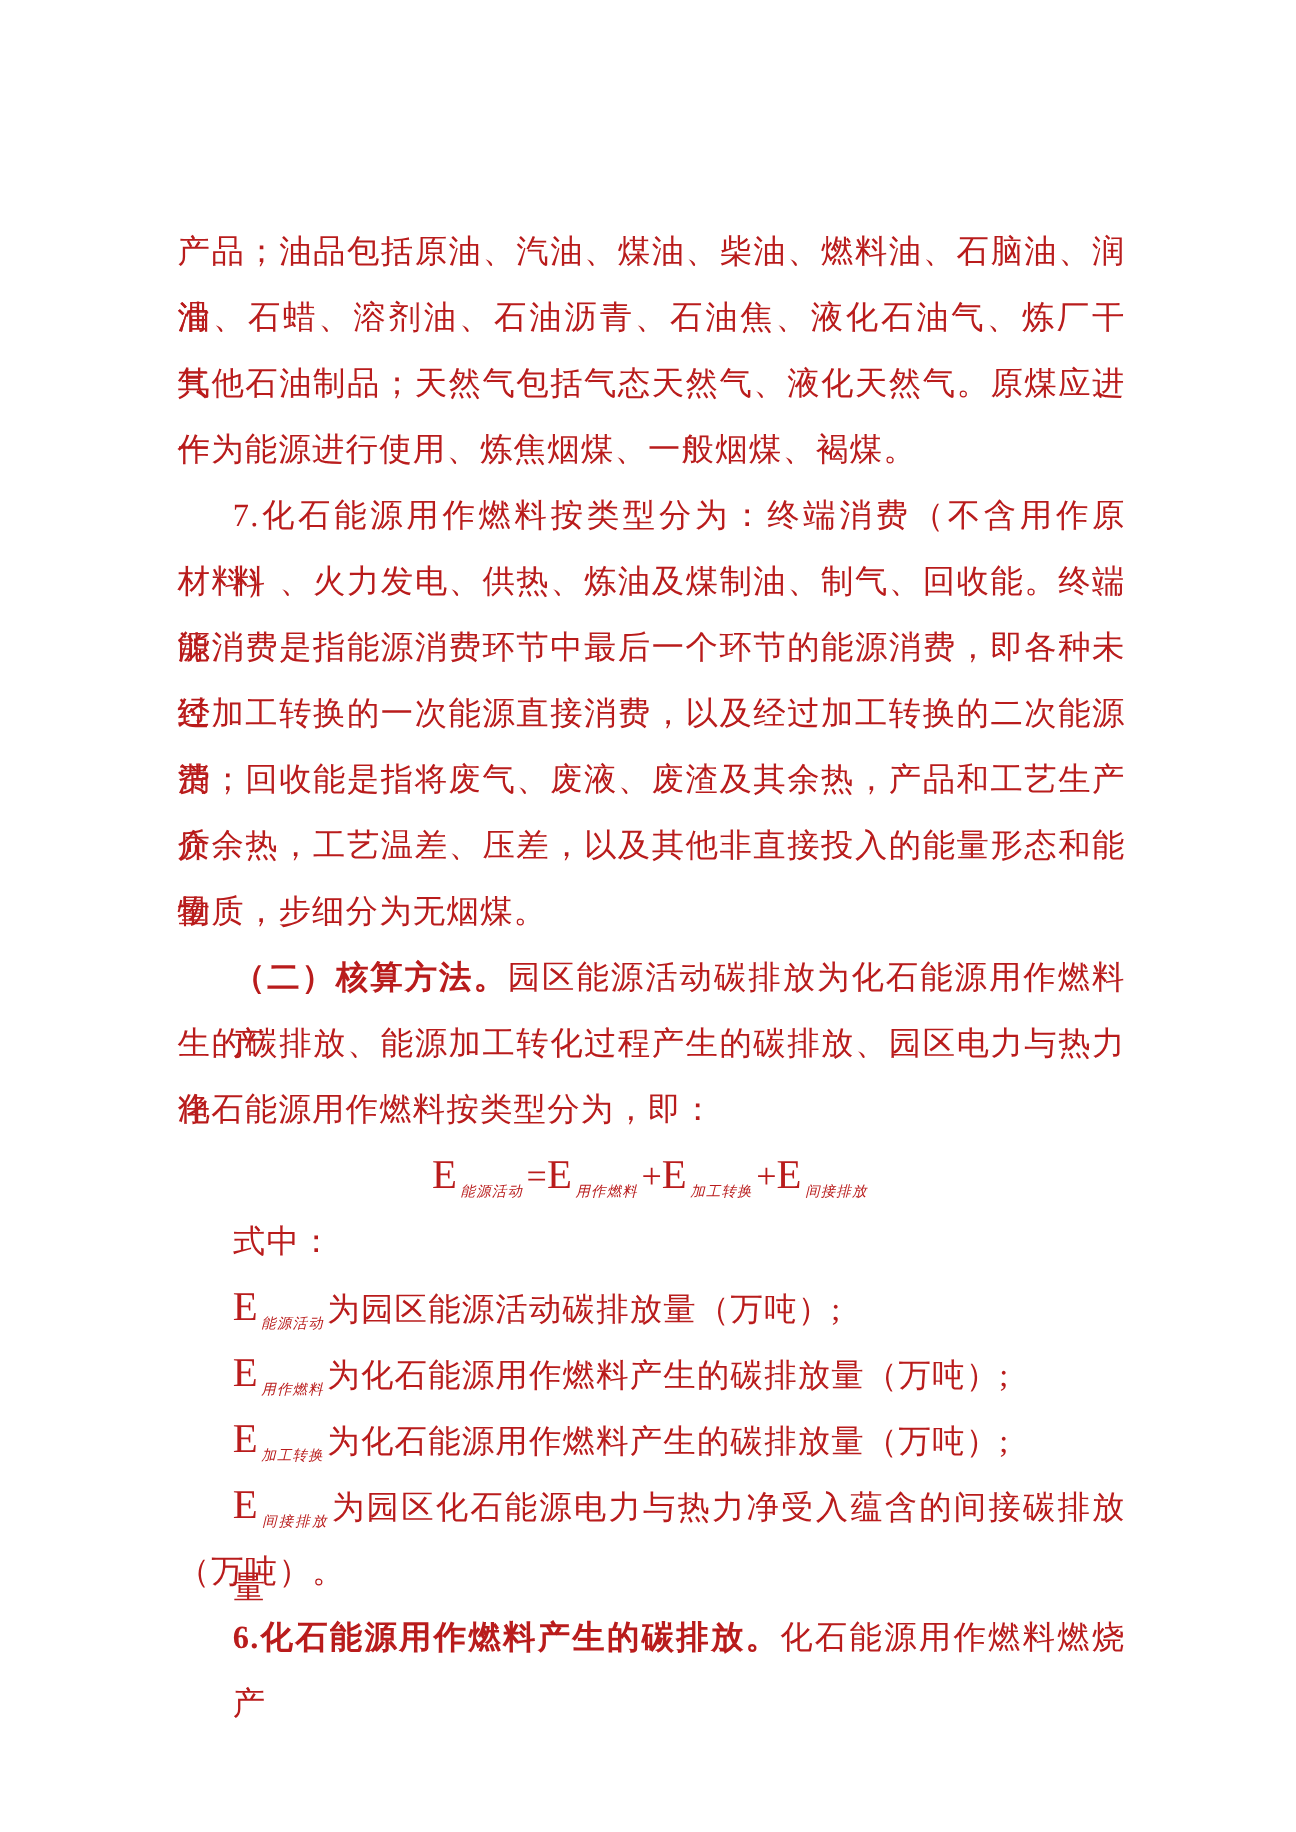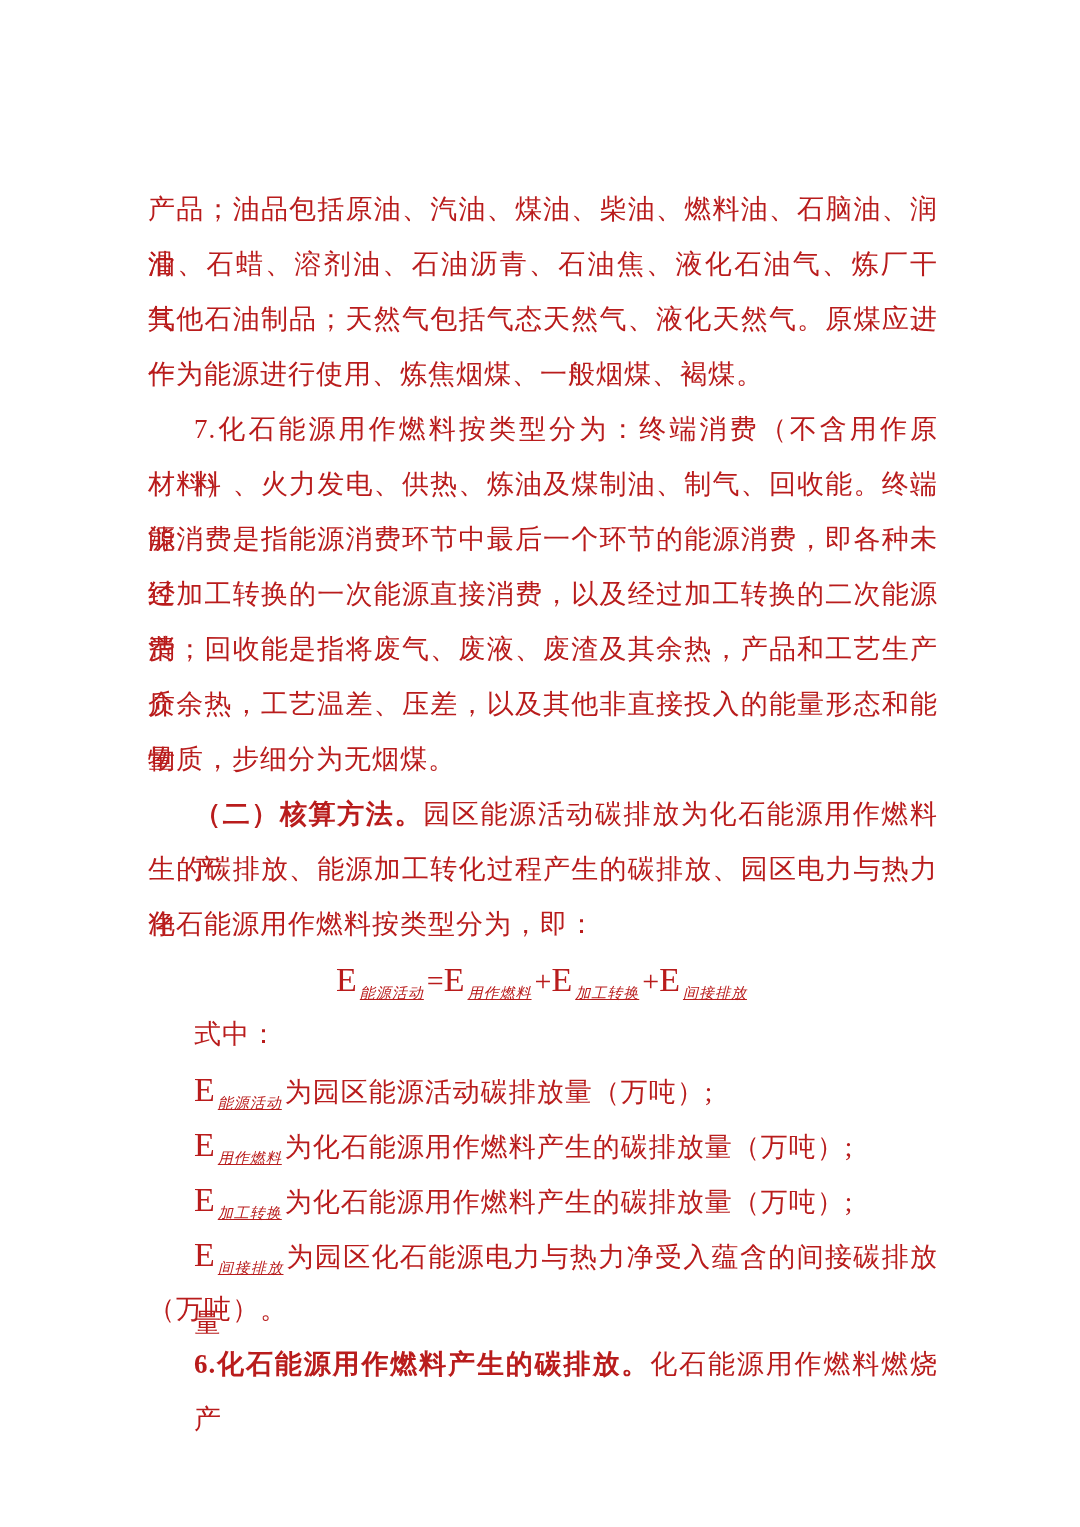--- a/index.html
+++ b/index.html
@@ -38,26 +38,25 @@
   .line.center { text-align: center; text-align-last: center; }
   .bold { font-weight: bold; }
   
   .E {
     font-family: "Liberation Serif", "DejaVu Serif", serif;
     font-size: 34px;
     letter-spacing: 0;
   }
   
   .sub {
-    font-size: 15px;
+    font-size: 12px;
     font-style: italic;
     vertical-align: -7px;
     letter-spacing: 1px;
     margin: 0 3px 0 3px;
-    text-decoration: underline;
   }
   
   .op {
     font-family: "Liberation Serif", "DejaVu Serif", serif;
     font-size: 30px;
     letter-spacing: 0;
   }
 </style>
 </head>
 <body>

